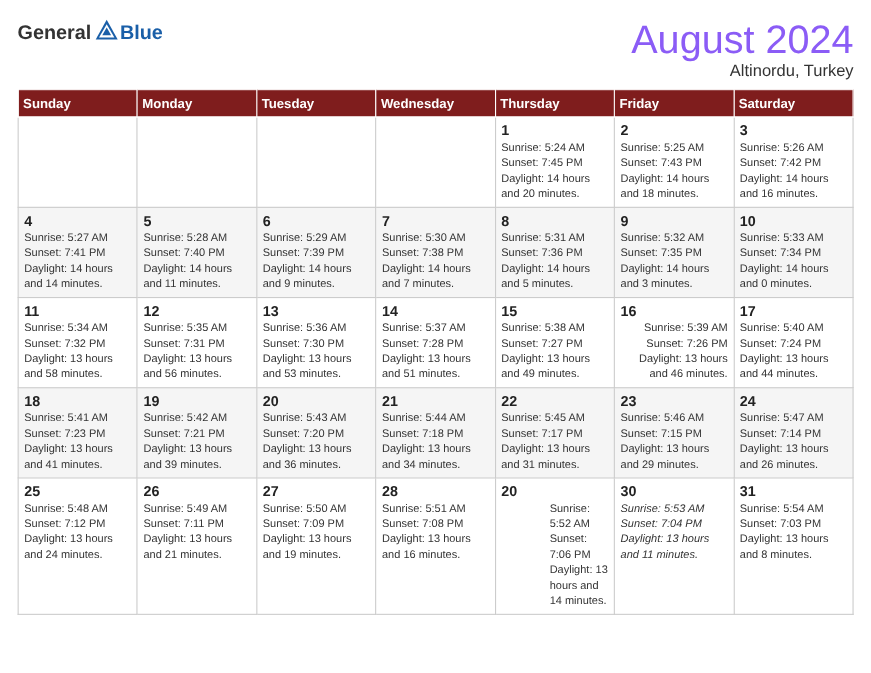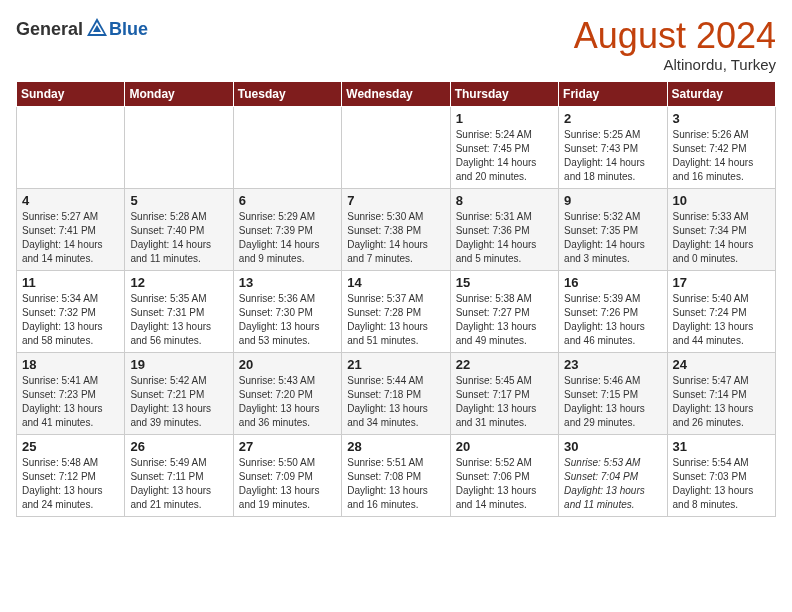--- a/index.html
+++ b/index.html
@@ -34,21 +34,21 @@
       width: 24px;
       height: 24px;
       margin-left: 2px;
     }
     .title-area {
       text-align: right;
     }
     .month-year {
       font-size: 36px;
       font-weight: normal;
-      color: #c2410c;
+      color: #8b5cf6;
       line-height: 1.1;
     }
     .location {
       font-size: 15px;
       color: #333;
     }
     table {
       width: 100%;
       border-collapse: collapse;
     }
@@ -216,21 +216,21 @@
 Daylight: 13 hours and 51 minutes.</div>
         </td>
         <td>
           <span class="day-number">15</span>
           <div class="cell-text" style="white-space: pre-line;">Sunrise: 5:38 AM
 Sunset: 7:27 PM
 Daylight: 13 hours and 49 minutes.</div>
         </td>
         <td>
           <span class="day-number">16</span>
-          <div class="cell-text" style="white-space: pre-line;">Sunrise: 5:39 AM
+          <div class="cell-text" style="white-space: pre-line; text-align: right;">Sunrise: 5:39 AM
 Sunset: 7:26 PM
 Daylight: 13 hours and 46 minutes.</div>
         </td>
         <td>
           <span class="day-number">17</span>
           <div class="cell-text" style="white-space: pre-line;">Sunrise: 5:40 AM
 Sunset: 7:24 PM
 Daylight: 13 hours and 44 minutes.</div>
         </td>
       </tr>
@@ -298,21 +298,21 @@
 Daylight: 13 hours and 19 minutes.</div>
         </td>
         <td>
           <span class="day-number">28</span>
           <div class="cell-text" style="white-space: pre-line;">Sunrise: 5:51 AM
 Sunset: 7:08 PM
 Daylight: 13 hours and 16 minutes.</div>
         </td>
         <td>
           <span class="day-number">20</span>
-          <div class="cell-text" style="white-space: pre-line;">Sunrise: 5:52 AM
+          <div class="cell-text" style="white-space: pre-line; margin-left: 44px;">Sunrise: 5:52 AM
 Sunset: 7:06 PM
 Daylight: 13 hours and 14 minutes.</div>
         </td>
         <td>
           <span class="day-number">30</span>
           <div class="cell-text" style="white-space: pre-line; font-style: italic;">Sunrise: 5:53 AM
 Sunset: 7:04 PM
 Daylight: 13 hours and 11 minutes.</div>
         </td>
         <td>

